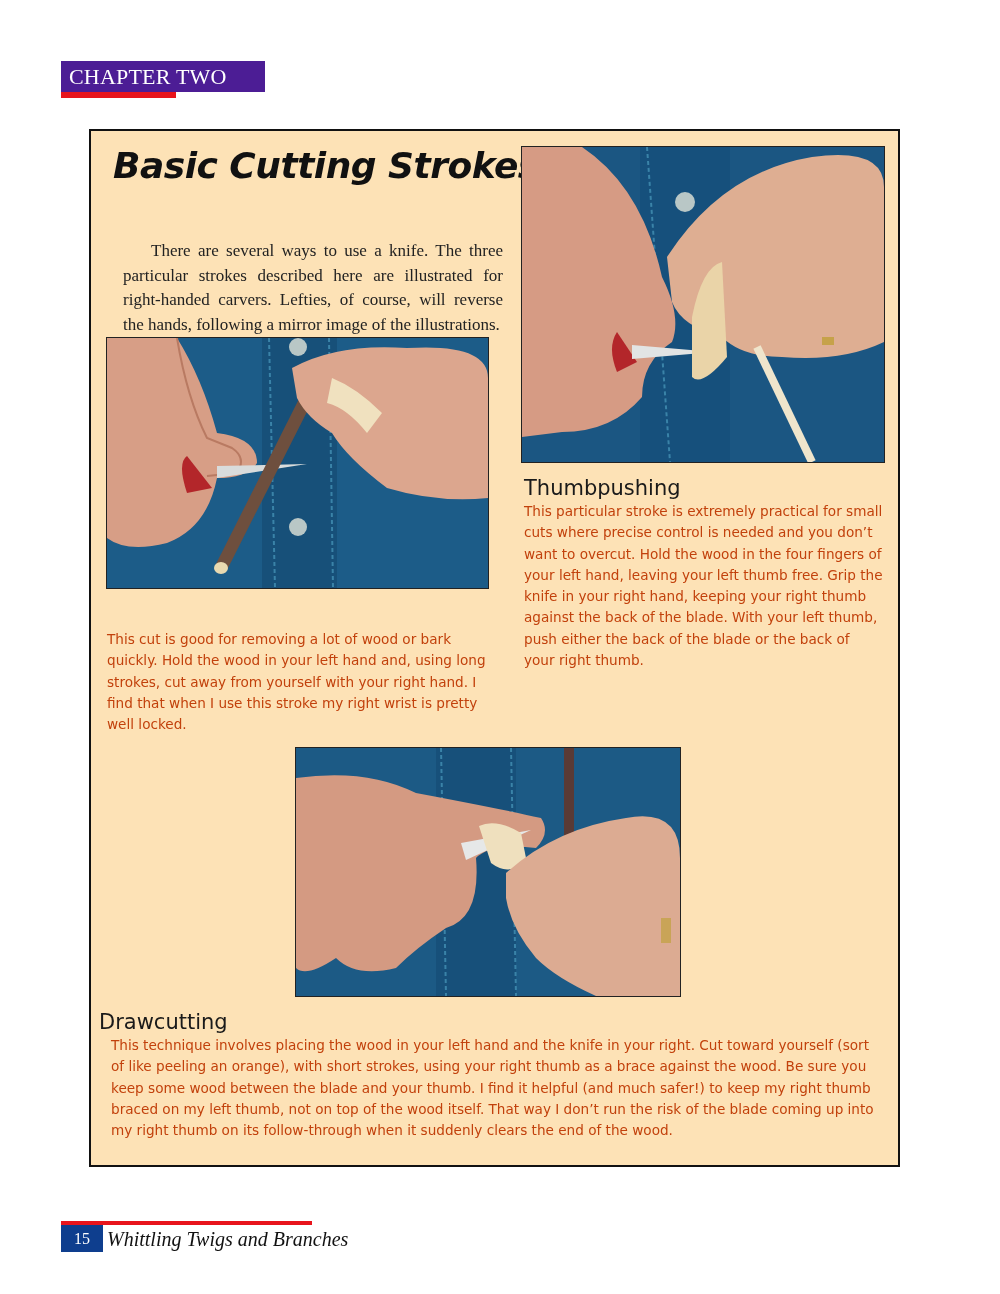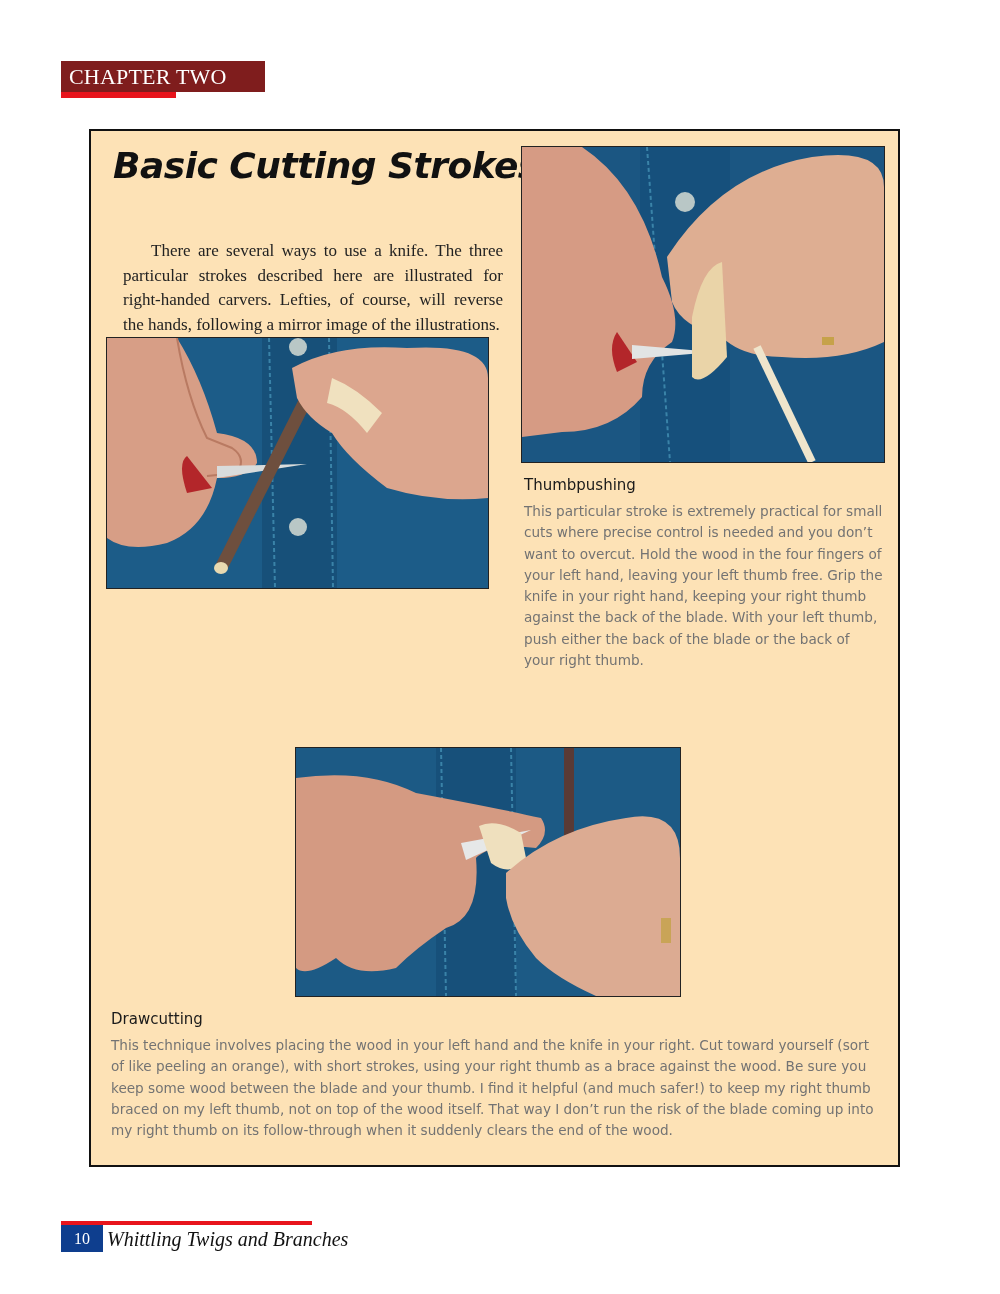--- a/index.html
+++ b/index.html
@@ -2,21 +2,21 @@
 <html><head>
 <meta charset="utf-8">
 <style>
   html, body { margin: 0; padding: 0; }
   body {
     width: 1000px; height: 1294px; background: #ffffff; position: relative;
     font-family: "Liberation Sans", sans-serif; overflow: hidden;
   }
   .chapter-tab {
     position: absolute; left: 61px; top: 61px; width: 204px; height: 31px;
-    background: #7f1d1d;
+    background: #4c1d95;
   }
   .chapter-tab .label {
     position: absolute; left: 8px; top: 3px;
     font-family: "Liberation Serif", serif; font-size: 22px; color: #ffffff; letter-spacing: 0.2px;
   }
   .chapter-tab .redbar {
     position: absolute; left: 0; top: 31px; width: 115px; height: 6px; background: #e8141c;
   }
   .panel {
     position: absolute; left: 89px; top: 129px; width: 807px; height: 1034px;
@@ -31,25 +31,25 @@
     position: absolute; left: 16px; top: 92px; width: 380px;
     font-family: "Liberation Serif", serif; font-size: 17px; line-height: 24.5px; color: #222;
     text-align: justify; text-indent: 28px;
   }
   .photo {
     position: absolute; border: 1px solid #222; overflow: hidden;
     background: #1d5b86;
   }
   .photo svg { display: block; width: 100%; height: 100%; }
   .section-heading {
-    position: absolute; font-family: "DejaVu Sans", sans-serif; font-size: 15px; color: #1a1a1a;
+    position: absolute; font-family: "DejaVu Sans", sans-serif; font-size: 21px; color: #1a1a1a;
     font-weight: normal;
   }
   .section-body {
-    position: absolute; font-family: "DejaVu Sans", sans-serif; font-size: 13.6px; line-height: 21.3px; color: #737373;
+    position: absolute; font-family: "DejaVu Sans", sans-serif; font-size: 13.6px; line-height: 21.3px; color: #c2410c;
   }
   .footer-red {
     position: absolute; left: 61px; top: 1221px; width: 251px; height: 4px; background: #e8141c;
   }
   .footer-num {
     position: absolute; left: 61px; top: 1225px; width: 42px; height: 27px; background: #0e3e8e;
     color: #fff; font-family: "Liberation Serif", serif; font-size: 16px; text-align: center; line-height: 27px;
   }
   .footer-title {
     position: absolute; left: 107px; top: 1228px;
@@ -79,20 +79,21 @@
       <path d="M0 0 L70 0 Q95 40 110 95 Q150 100 150 125 Q140 140 110 140 Q100 190 60 205 Q20 215 0 200 Z" fill="#d79e86"></path>
       <path d="M70 0 Q80 60 100 100 L125 110 Q140 120 130 135 L100 138" fill="none" stroke="#b97a62" stroke-width="2"></path>
       <path d="M80 118 Q70 125 80 155 L105 150 Z" fill="#b3262a"></path>
       <polygon points="110,128 200,126 110,140" fill="#d9dcdc"></polygon>
       <path d="M200 45 L213 48 L120 232 L108 228 Z" fill="#6e4f3e"></path>
       <ellipse cx="114" cy="230" rx="7" ry="6" fill="#e8d9b0"></ellipse>
       <path d="M185 30 Q230 5 300 10 Q381 5 381 40 L381 160 Q330 165 280 150 Q240 120 225 95 Q200 80 190 60 Z" fill="#dca68e"></path>
       <path d="M225 40 Q250 50 275 75 L260 95 Q240 70 220 65 Z" fill="#f0e1bf"></path>
     </svg>
   </div>
+  <p class="section-body" style="left:16px; top:498px; width:380px; margin:0;">This cut is good for removing a lot of wood or bark quickly. Hold the wood in your left hand and, using long strokes, cut away from yourself with your right hand. I find that when I use this stroke my right wrist is pretty well locked.</p>
 
   <div class="photo" style="left:430px; top:15px; width:362px; height:315px;" title="Left thumb pushing the back of a pocketknife blade into a twig">
     <svg viewBox="0 0 362 315" preserveAspectRatio="none">
       <rect width="362" height="315" fill="#1b5682"></rect>
       <rect x="118" y="0" width="90" height="315" fill="#16507c"></rect>
       <line x1="125" y1="0" x2="148" y2="315" stroke="#3a83a8" stroke-width="2" stroke-dasharray="4 3"></line>
       <circle cx="163" cy="55" r="10" fill="#b9c7c6"></circle>
       <path d="M0 0 L60 0 Q120 40 140 130 Q160 170 150 195 Q120 215 120 250 Q90 285 40 285 L0 290 Z" fill="#d69b84"></path>
       <path d="M95 185 Q85 200 95 225 L115 215 Z" fill="#b3262a"></path>
       <polygon points="110,198 192,205 110,212" fill="#e2e4e4"></polygon>
@@ -112,19 +113,19 @@
       <line x1="145" y1="0" x2="150" y2="248" stroke="#3a83a8" stroke-width="2" stroke-dasharray="4 3"></line>
       <line x1="215" y1="0" x2="220" y2="248" stroke="#3a83a8" stroke-width="2" stroke-dasharray="4 3"></line>
       <rect x="268" y="0" width="10" height="100" fill="#5a3a35"></rect>
       <path d="M0 30 Q70 20 120 45 Q200 60 245 70 Q255 85 240 100 Q195 95 180 110 Q185 170 150 180 Q120 200 100 220 Q60 230 40 210 Q10 230 0 220 Z" fill="#d49a82"></path>
       <polygon points="165,95 235,82 170,112" fill="#e6e8e8"></polygon>
       <path d="M183 78 Q200 70 225 85 L230 110 Q215 130 195 115 Z" fill="#efe0be"></path>
       <path d="M210 125 Q260 80 330 70 Q384 60 384 110 L384 248 L300 248 Q260 230 240 210 Q215 180 210 150 Z" fill="#dcab92"></path>
       <rect x="365" y="170" width="10" height="25" fill="#c9a457"></rect>
     </svg>
   </div>
-  <div class="section-heading" style="left:20px; top:879px;">Drawcutting</div>
+  <div class="section-heading" style="left:8px; top:879px;">Drawcutting</div>
   <p class="section-body" style="left:20px; top:904px; width:770px; margin:0;">This technique involves placing the wood in your left hand and the knife in your right. Cut toward yourself (sort of like peeling an orange), with short strokes, using your right thumb as a brace against the wood. Be sure you keep some wood between the blade and your thumb. I find it helpful (and much safer!) to keep my right thumb braced on my left thumb, not on top of the wood itself. That way I don’t run the risk of the blade coming up into my right thumb on its follow-through when it suddenly clears the end of the wood.</p>
 </div>
 
 <div class="footer-red"></div>
-<div class="footer-num">10</div>
+<div class="footer-num">15</div>
 <div class="footer-title">Whittling Twigs and Branches</div>
 
 </body></html>

